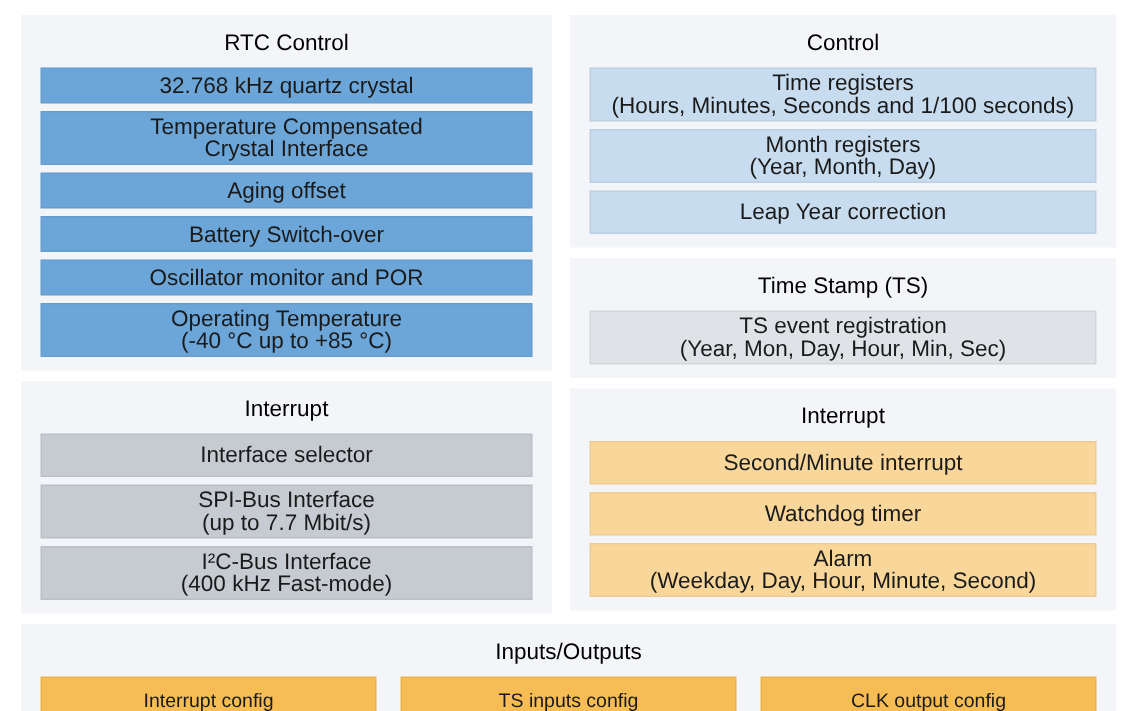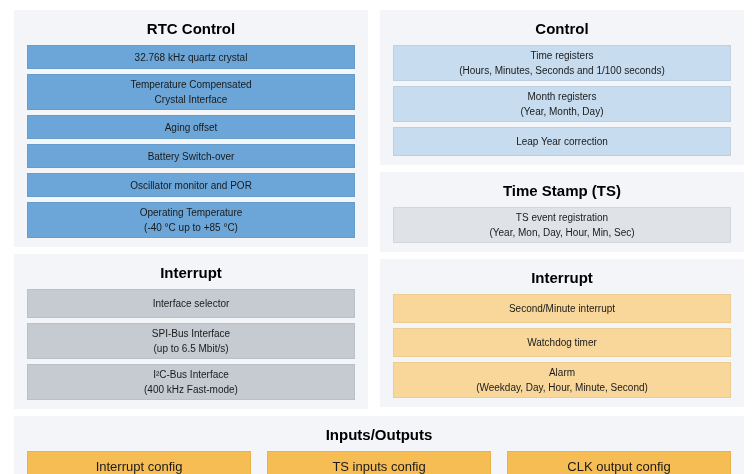--- a/index.html
+++ b/index.html
@@ -26,34 +26,34 @@
     gap: 7px;
   }
   .col.left  { width: 354px; }
   .col.right { flex: 1; }
   .panel {
     background: var(--panel-bg, #f3f5f8);
     padding: 4px 13px 9px;
   }
   .ptitle {
     text-align: center;
-    font-weight: bold;
+    font-weight: normal;
     font-size: 15px;
     color: #000000;
     padding: 5px 0 2px;
     line-height: 19px;
   }
   .box {
     margin-top: 5px;
     display: flex;
     flex-direction: column;
     justify-content: center;
     align-items: center;
     text-align: center;
-    font-size: 10px;
+    font-size: 15px;
     line-height: 15px;
     box-sizing: border-box;
     padding: 2px 6px;
     border: 1px solid rgba(0,0,0,0.05);
   }
   .one  { min-height: 24px; }
   .two  { min-height: 33px; }
   .one.tall { min-height: 29px; text-align: right; }
 
   .blue      { background: var(--blue, #6ca6d8); }
@@ -106,21 +106,21 @@
         </div>
       </div>
 
       <div class="panel">
         <div class="ptitle">Interrupt</div>
         <div class="box gray one tall">
           <span>Interface selector</span>
         </div>
         <div class="box gray two">
           <span>SPI-Bus Interface</span>
-          <span>(up to 6.5 Mbit/s)</span>
+          <span>(up to 7.7 Mbit/s)</span>
         </div>
         <div class="box gray two">
           <span>I²C-Bus Interface</span>
           <span>(400 kHz Fast-mode)</span>
         </div>
       </div>
 
     </div>
 
     <div class="col right">

